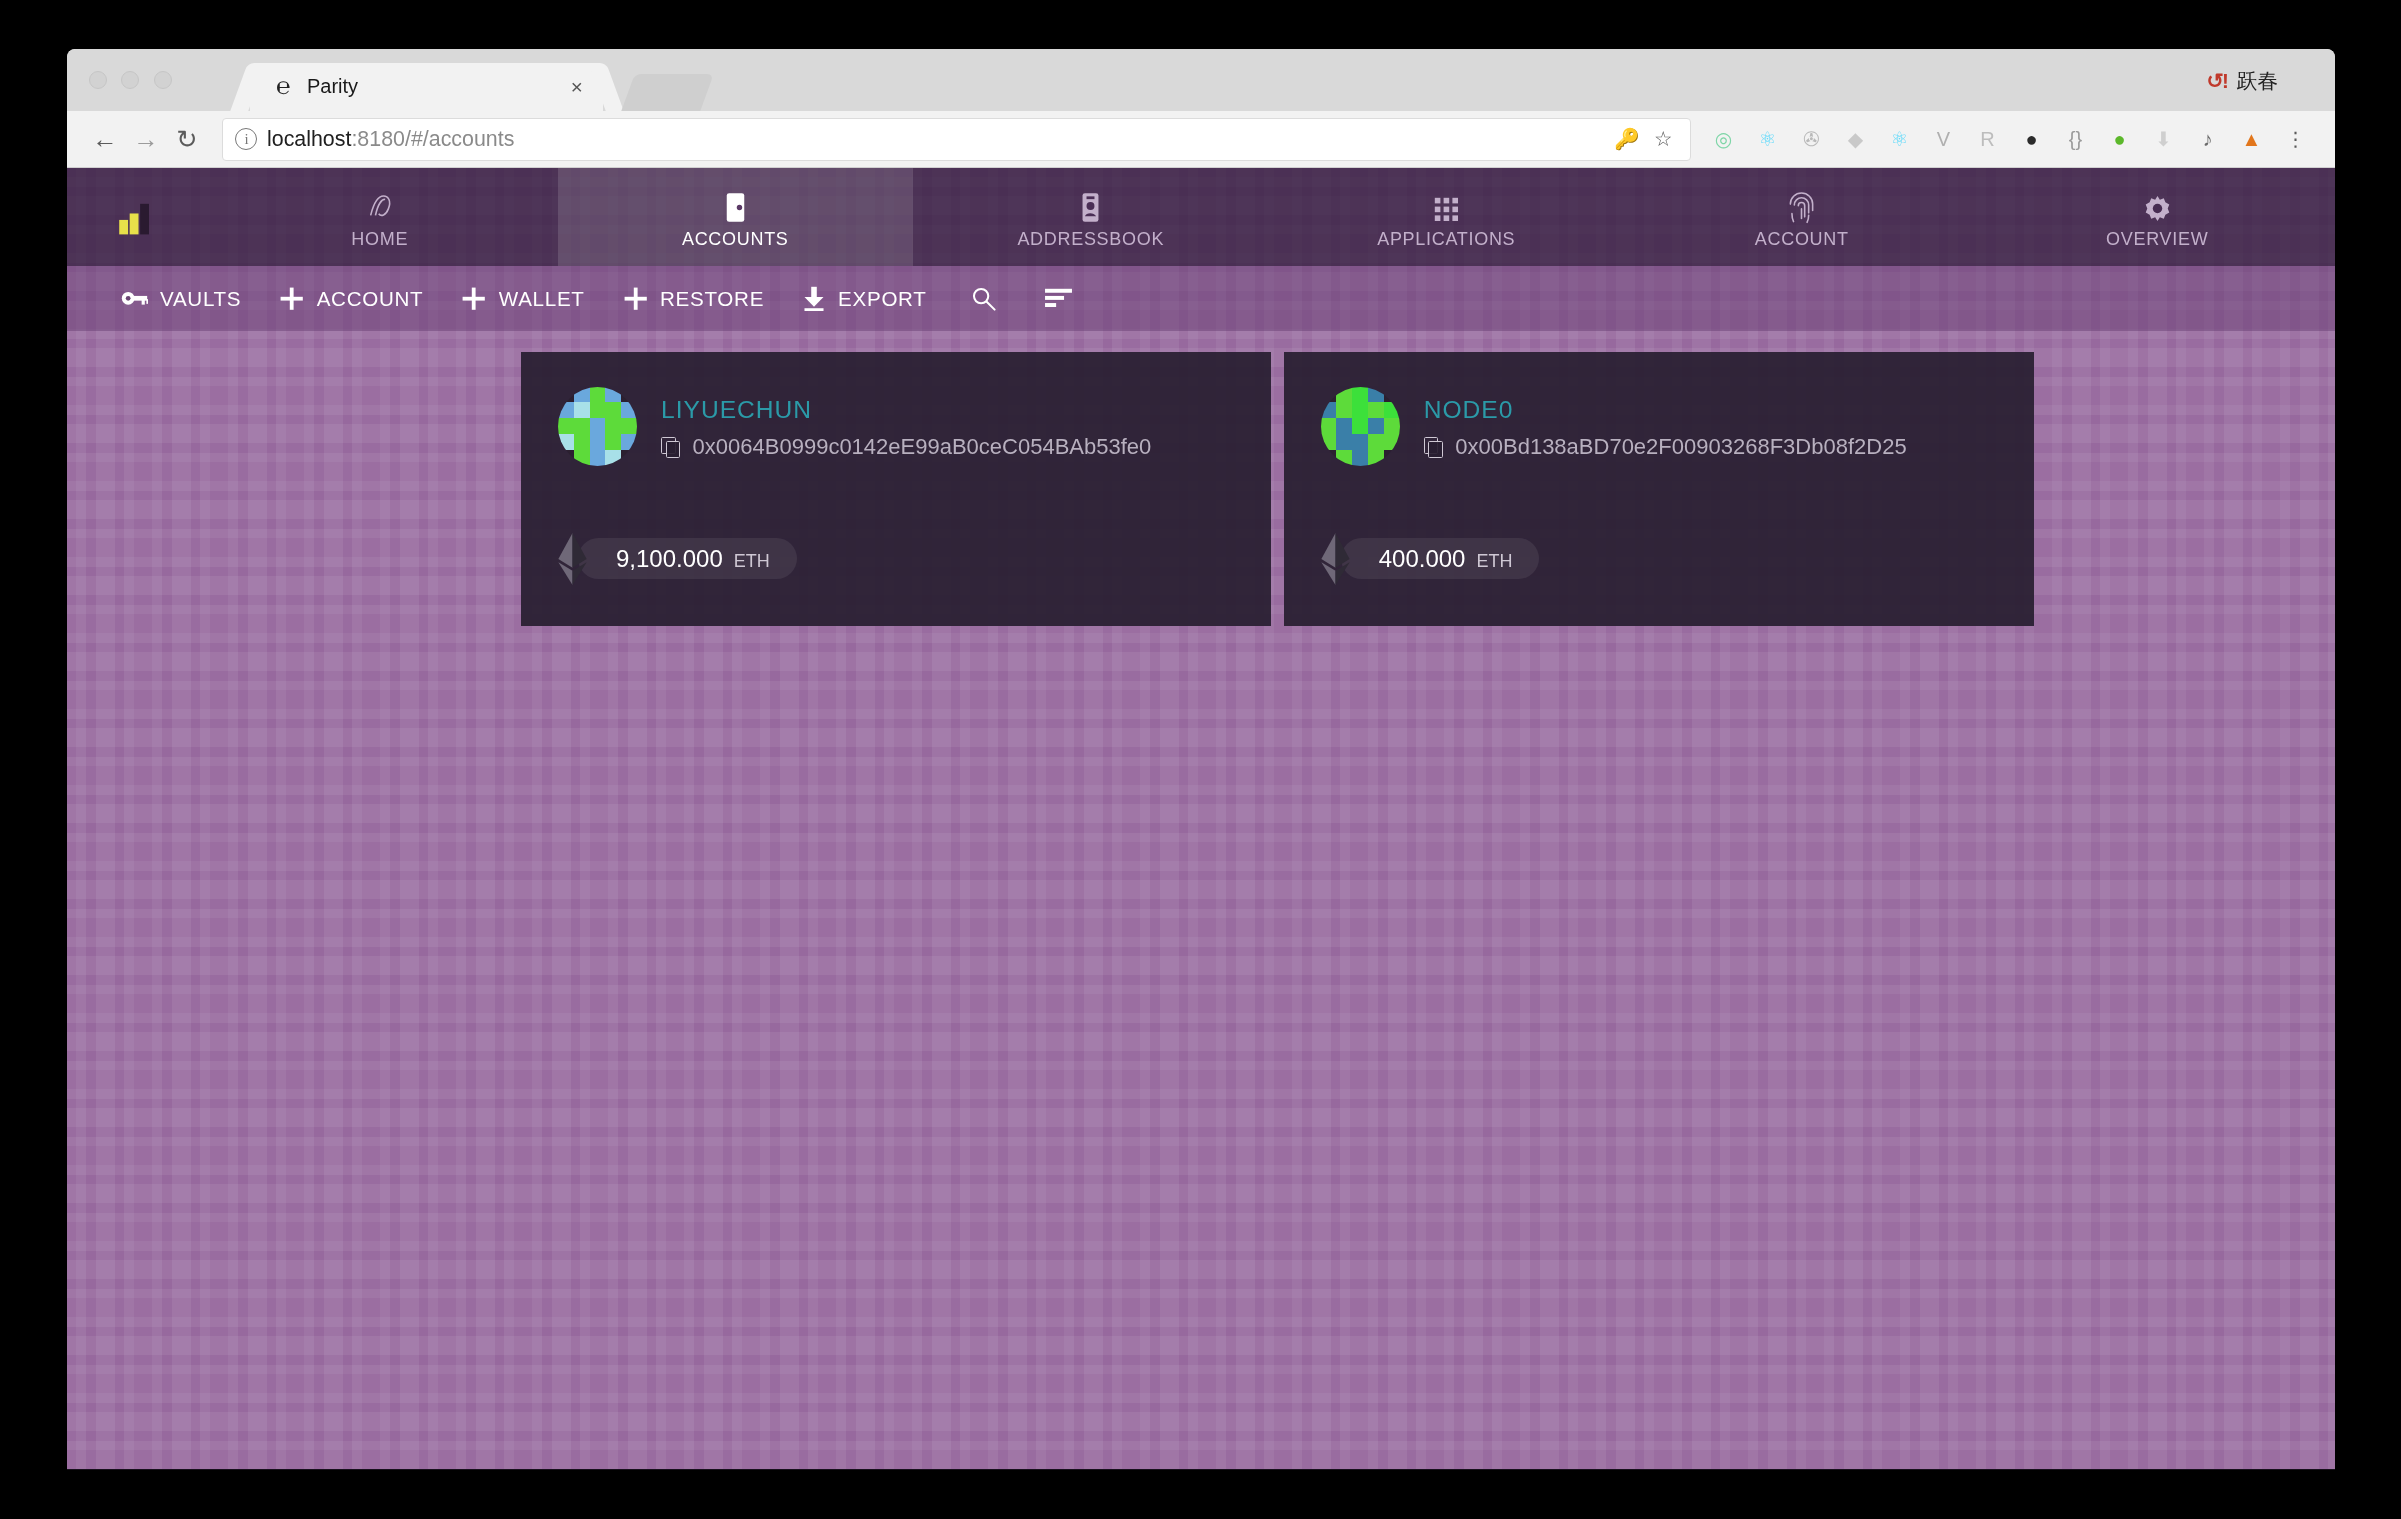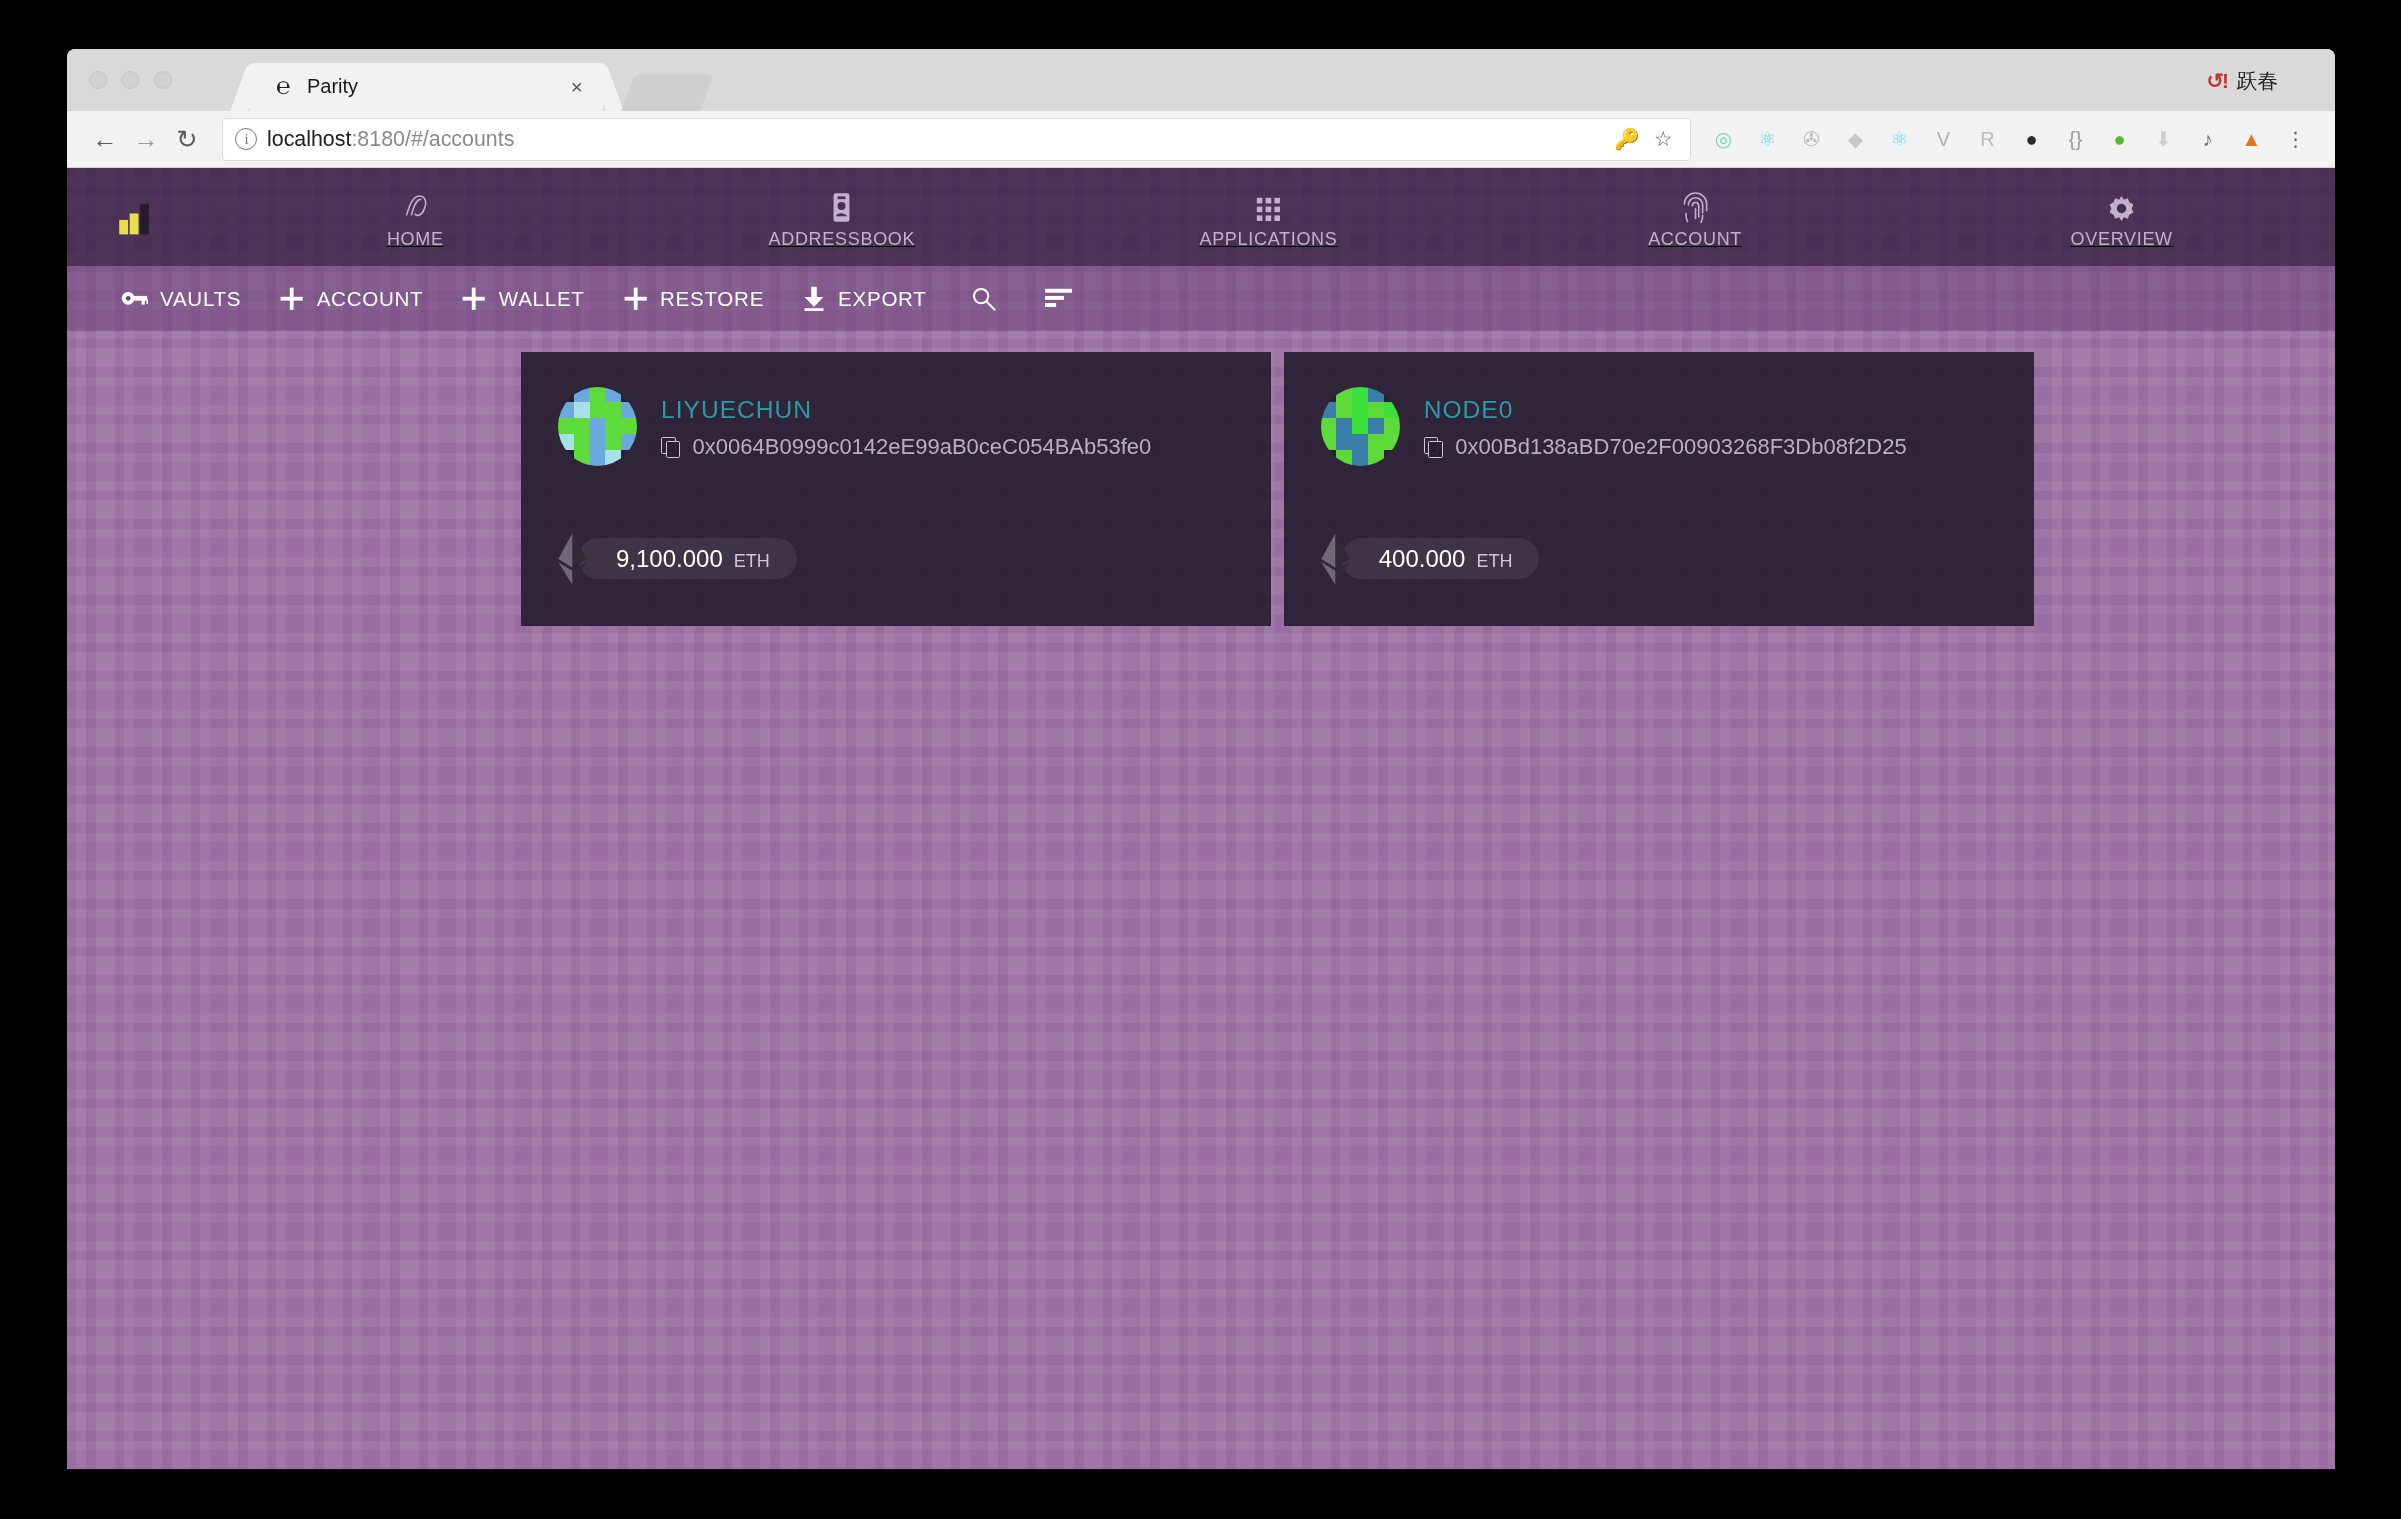--- a/index.html
+++ b/index.html
@@ -117,21 +117,20 @@
         rgba(255,255,255,.055) 67px, rgba(255,255,255,.055) 76px);
     background-size:76px 76px, 76px 76px;
     overflow:hidden;
   }
 
   
   .topnav {
     position:relative; height:98px;
     background:rgba(45,25,55,.72);
     display:flex;
-    text-decoration:underline;
   }
   .logo-cell { width:135px; flex:0 0 135px; display:flex;align-items:center;justify-content:center;}
   .navitem {
     flex:1; position:relative;
     display:flex; flex-direction:column; align-items:center; justify-content:center;
     gap:3.2px; color:#c3b0cb;
   }
   .navitem.sel { background:rgba(255,255,255,.13); color:#ffffff; }
   .navitem .ic { height:41px; display:flex; align-items:flex-end; }
   .navitem .lb { font-size:18px; letter-spacing:0.7px; }
@@ -258,20 +257,29 @@
       </div>
       <div id="nav-root" style="display:flex; flex:1;">
           <div class="navitem">
             <span class="ic">
               <svg width="37" height="37" viewBox="0 0 46 46" fill="none" stroke="currentColor" stroke-width="2">
                 <path d="M12 34c4-16 10-24 16-24s10 6 6 16c-3 8-9 10-12 6"></path>
                 <path d="M18 34c3-14 8-20 12-20"></path>
               </svg>
             </span>
             <span class="lb">HOME</span>
+          </div>
+          <div class="navitem sel">
+            <span class="ic">
+              <svg width="35" height="35" viewBox="0 0 44 44">
+                <rect x="11" y="4" width="22" height="36" rx="3" fill="currentColor"></rect>
+                <circle cx="27" cy="22" r="3.4" fill="#5b3a66"></circle>
+              </svg>
+            </span>
+            <span class="lb">ACCOUNTS</span>
           </div>
           <div class="navitem">
             <span class="ic">
               <svg width="35" height="35" viewBox="0 0 44 44">
                 <rect x="12" y="4" width="20" height="36" rx="3" fill="currentColor"></rect>
                 <rect x="17" y="8" width="10" height="3.5" fill="#4a2e55"></rect>
                 <circle cx="22" cy="20" r="5" fill="#4a2e55"></circle>
                 <path d="M15 33c1.5-5 11.5-5 14 0z" fill="#4a2e55"></path>
               </svg>
             </span>

